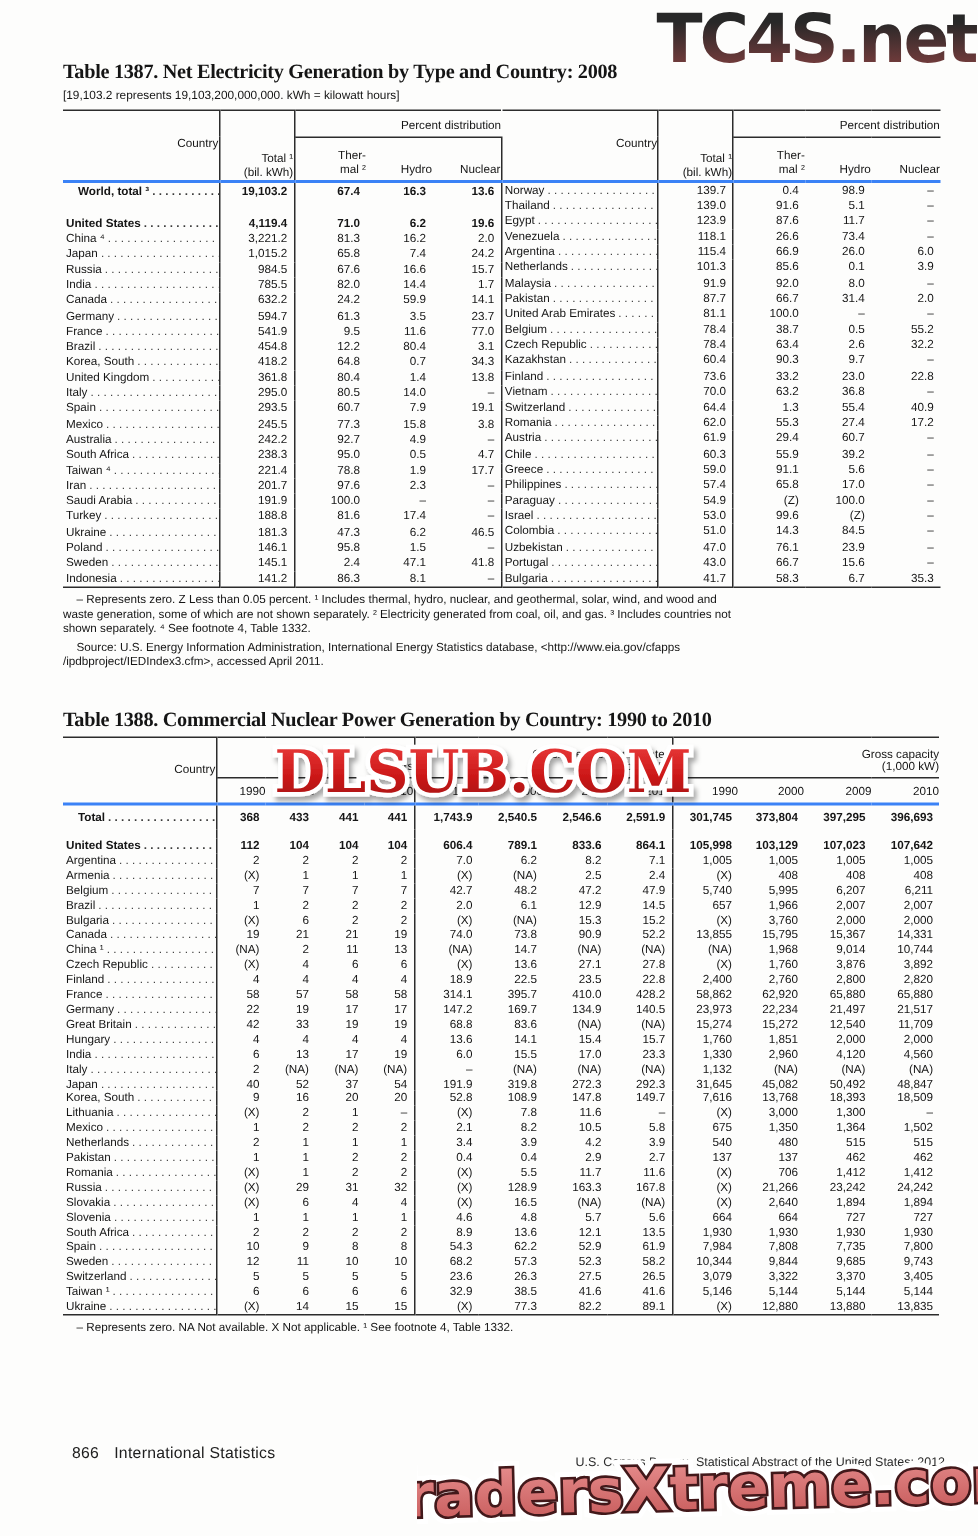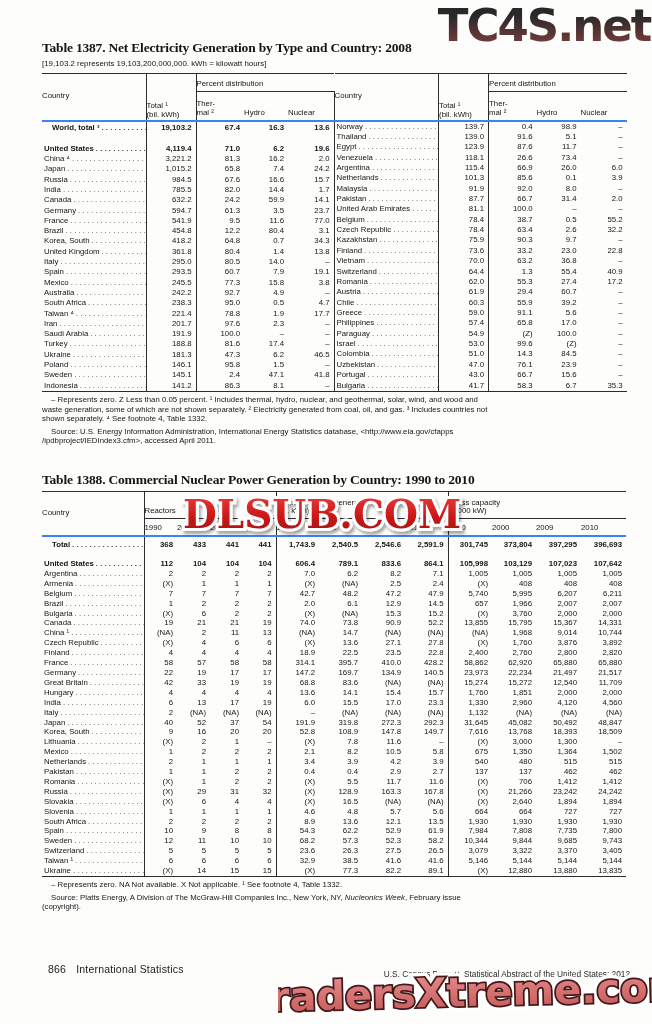--- a/index.html
+++ b/index.html
@@ -11,21 +11,21 @@
   h1.tbl-title{font-family:"Liberation Serif",serif;font-weight:bold;font-size:13.5px;
        margin:0 0 3px 0;letter-spacing:-0.2px;white-space:nowrap;}
   .bnote{font-size:7.9px;margin:0 0 4px 0;line-height:9.5px;}
   .bnote-row{display:flex;}
   .bnote-gap{flex:1;}
   
   table{border-collapse:collapse;table-layout:fixed;
         border-top:1px solid #2c2c2c;border-bottom:1px solid #2c2c2c;}
   th,td{padding:0;font-weight:normal;}
   .vb{border-right:1px solid #2c2c2c;}
-  thead th{font-size:7.8px;text-align:left;vertical-align:bottom;line-height:8.6px;}
+  thead th{font-size:7.8px;text-align:right;vertical-align:bottom;line-height:8.6px;}
   thead th.two{white-space:pre-line;}
   thead th{border-bottom:2px solid #3b82f6;}
   thead th.grp{border-bottom:1px solid #2c2c2c;padding-bottom:2px;}
   thead th.cn{vertical-align:middle;}
   tbody td{font-size:7.8px;}
   td.v{text-align:right;padding-right:4px;white-space:nowrap;}
   tr.b td{font-weight:bold;}
   .cw{display:flex;overflow:hidden;padding-left:2px;}
   .cw.ind{padding-left:10px;}
   .nm{white-space:nowrap;}
@@ -571,21 +571,21 @@
               <td class="v">2.6</td>
               <td class="v">32.2</td>
             </tr>
             <tr>
               <td class="c vb">
                 <div class="cw">
                   <span class="nm">Kazakhstan</span>
                   <span class="ld"></span>
                 </div>
               </td>
-              <td class="v vb">75.9</td>
+              <td class="v vb">60.4</td>
               <td class="v">90.3</td>
               <td class="v">9.7</td>
               <td class="v">–</td>
             </tr>
             <tr>
               <td class="c vb">
                 <div class="cw">
                   <span class="nm">Finland</span>
                   <span class="ld"></span>
                 </div>
@@ -1478,22 +1478,20 @@
             <td class="v vb">89.1</td>
             <td class="v">(X)</td>
             <td class="v">12,880</td>
             <td class="v">13,880</td>
             <td class="v">13,835</td>
           </tr>
         </tbody>
     </table>
 
     <p class="fn">– Represents zero. NA Not available. X Not applicable. ¹ See footnote 4, Table 1332.</p>
-    <p class="fn"><span>Source: Platts Energy, A Division of The McGraw-Hill Companies Inc., New York, NY, </span><span class="it">Nucleonics Week</span><span>, February issue
-(copyright).</span></p>
   </section>
 
   <div class="wm wm-mid">
     <svg width="300" height="58" viewBox="0 0 300 58">
       <defs>
         <linearGradient id="gMid" x1="0" y1="0" x2="0" y2="1">
           <stop offset="0" stop-color="#ee4040"></stop>
             <stop offset="0.55" stop-color="#cc1818"></stop>
             <stop offset="1" stop-color="#9e0f0f"></stop>
         </linearGradient>

